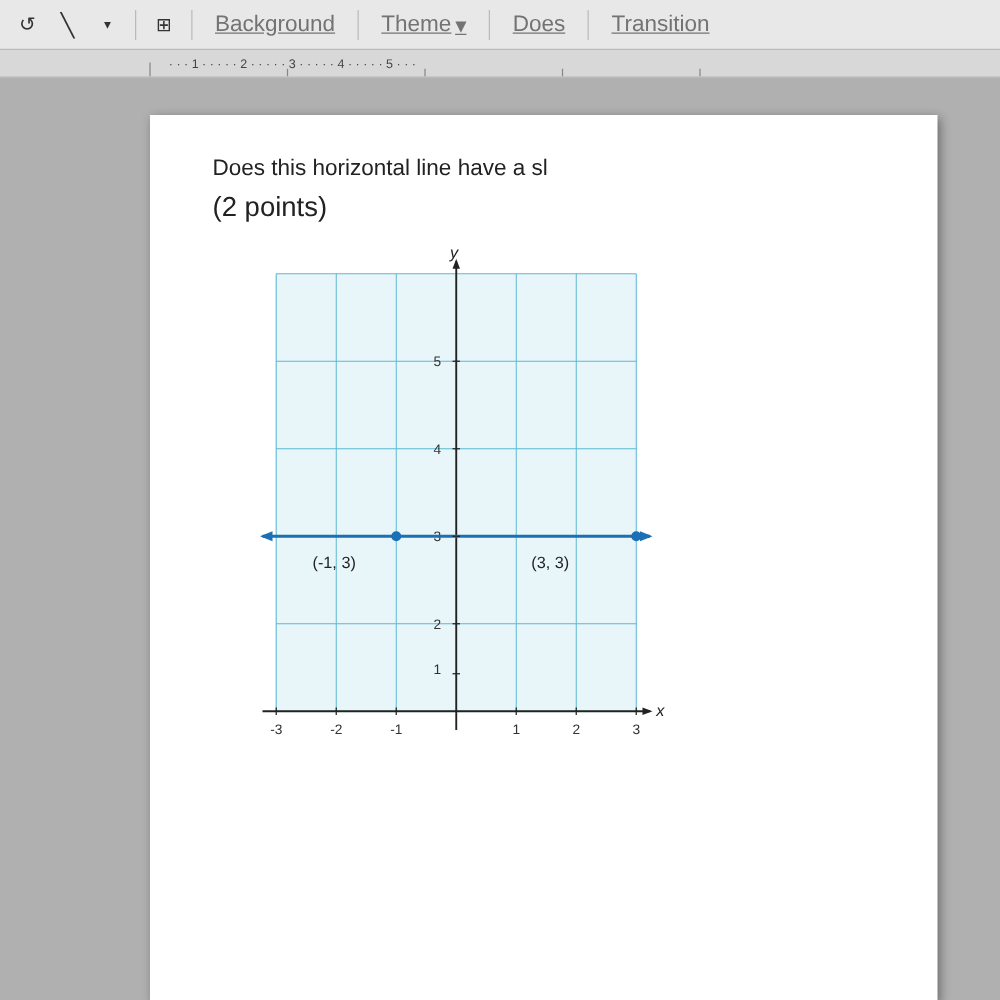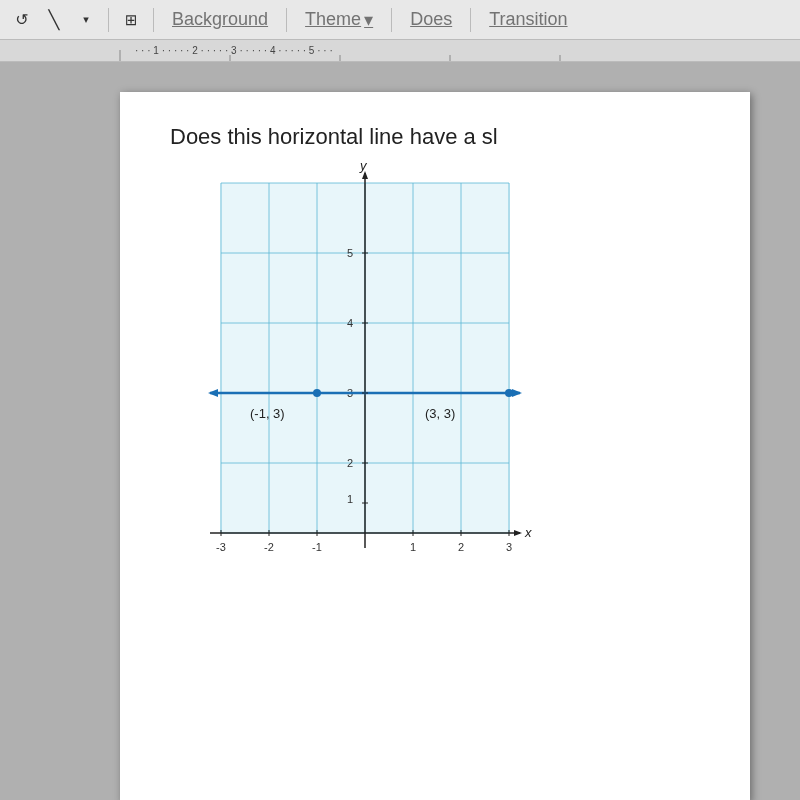--- a/index.html
+++ b/index.html
@@ -81,21 +81,21 @@
       height: 710px;
       background: white;
       box-shadow: 2px 2px 8px rgba(0,0,0,0.4);
     }
 
     #slide-content {
       padding: 30px 30px 20px 50px;
     }
 
     .question-text {
-      font-size: 22px;
+      font-size: 18px;
       color: #222;
       line-height: 1.4;
       margin-bottom: 6px;
     }
 
     .points-text {
       font-size: 22px;
       color: #222;
       margin-bottom: 20px;
     }
@@ -165,20 +165,21 @@
     <line x1="450" y1="15" x2="450" y2="22" stroke="#888" stroke-width="1"></line>
     <line x1="560" y1="15" x2="560" y2="22" stroke="#888" stroke-width="1"></line>
   </svg>
 </div>
 
 <div id="main">
 
   <div id="slide">
     <div id="slide-content">
       <div class="question-text">Does this horizontal line have a sl</div>
+      <div class="points-text">(2 points)</div>
 
 
       <div class="graph-container">
         <svg class="graph-svg" viewBox="0 0 380 420">
 
           <rect x="50" y="20" width="290" height="350" fill="#e8f6fa"></rect>
 
           <line x1="51" y1="20" x2="51" y2="370" stroke="#5bb8d4" stroke-width="0.8"></line>
           <line x1="99" y1="20" x2="99" y2="370" stroke="#5bb8d4" stroke-width="0.8"></line>
           <line x1="147" y1="20" x2="147" y2="370" stroke="#5bb8d4" stroke-width="0.8"></line>

